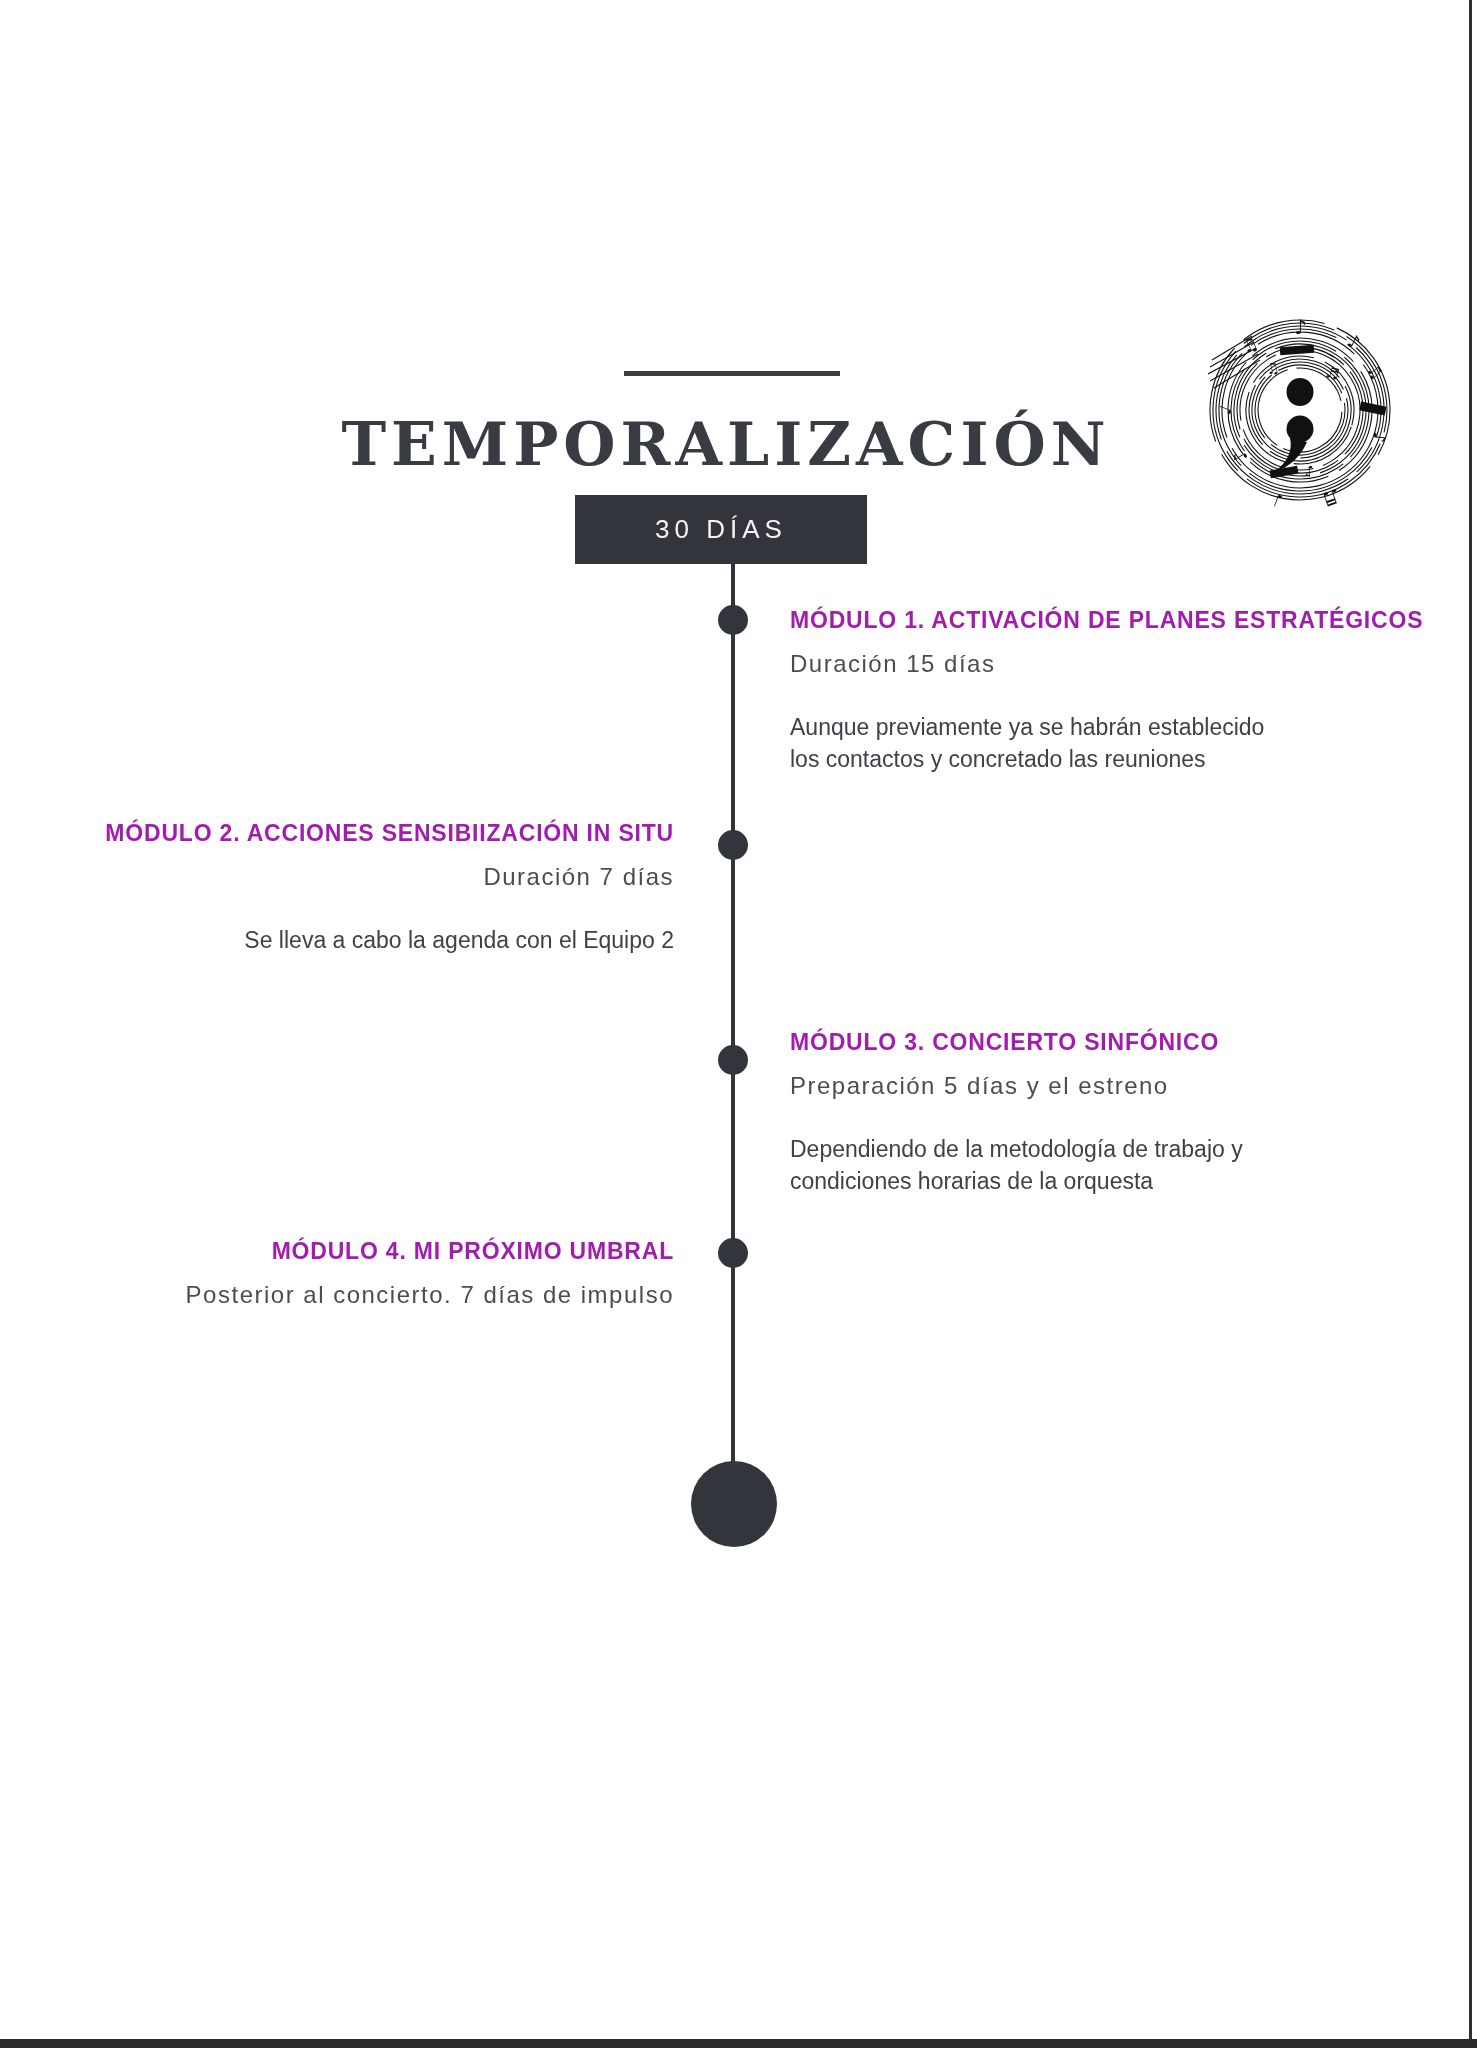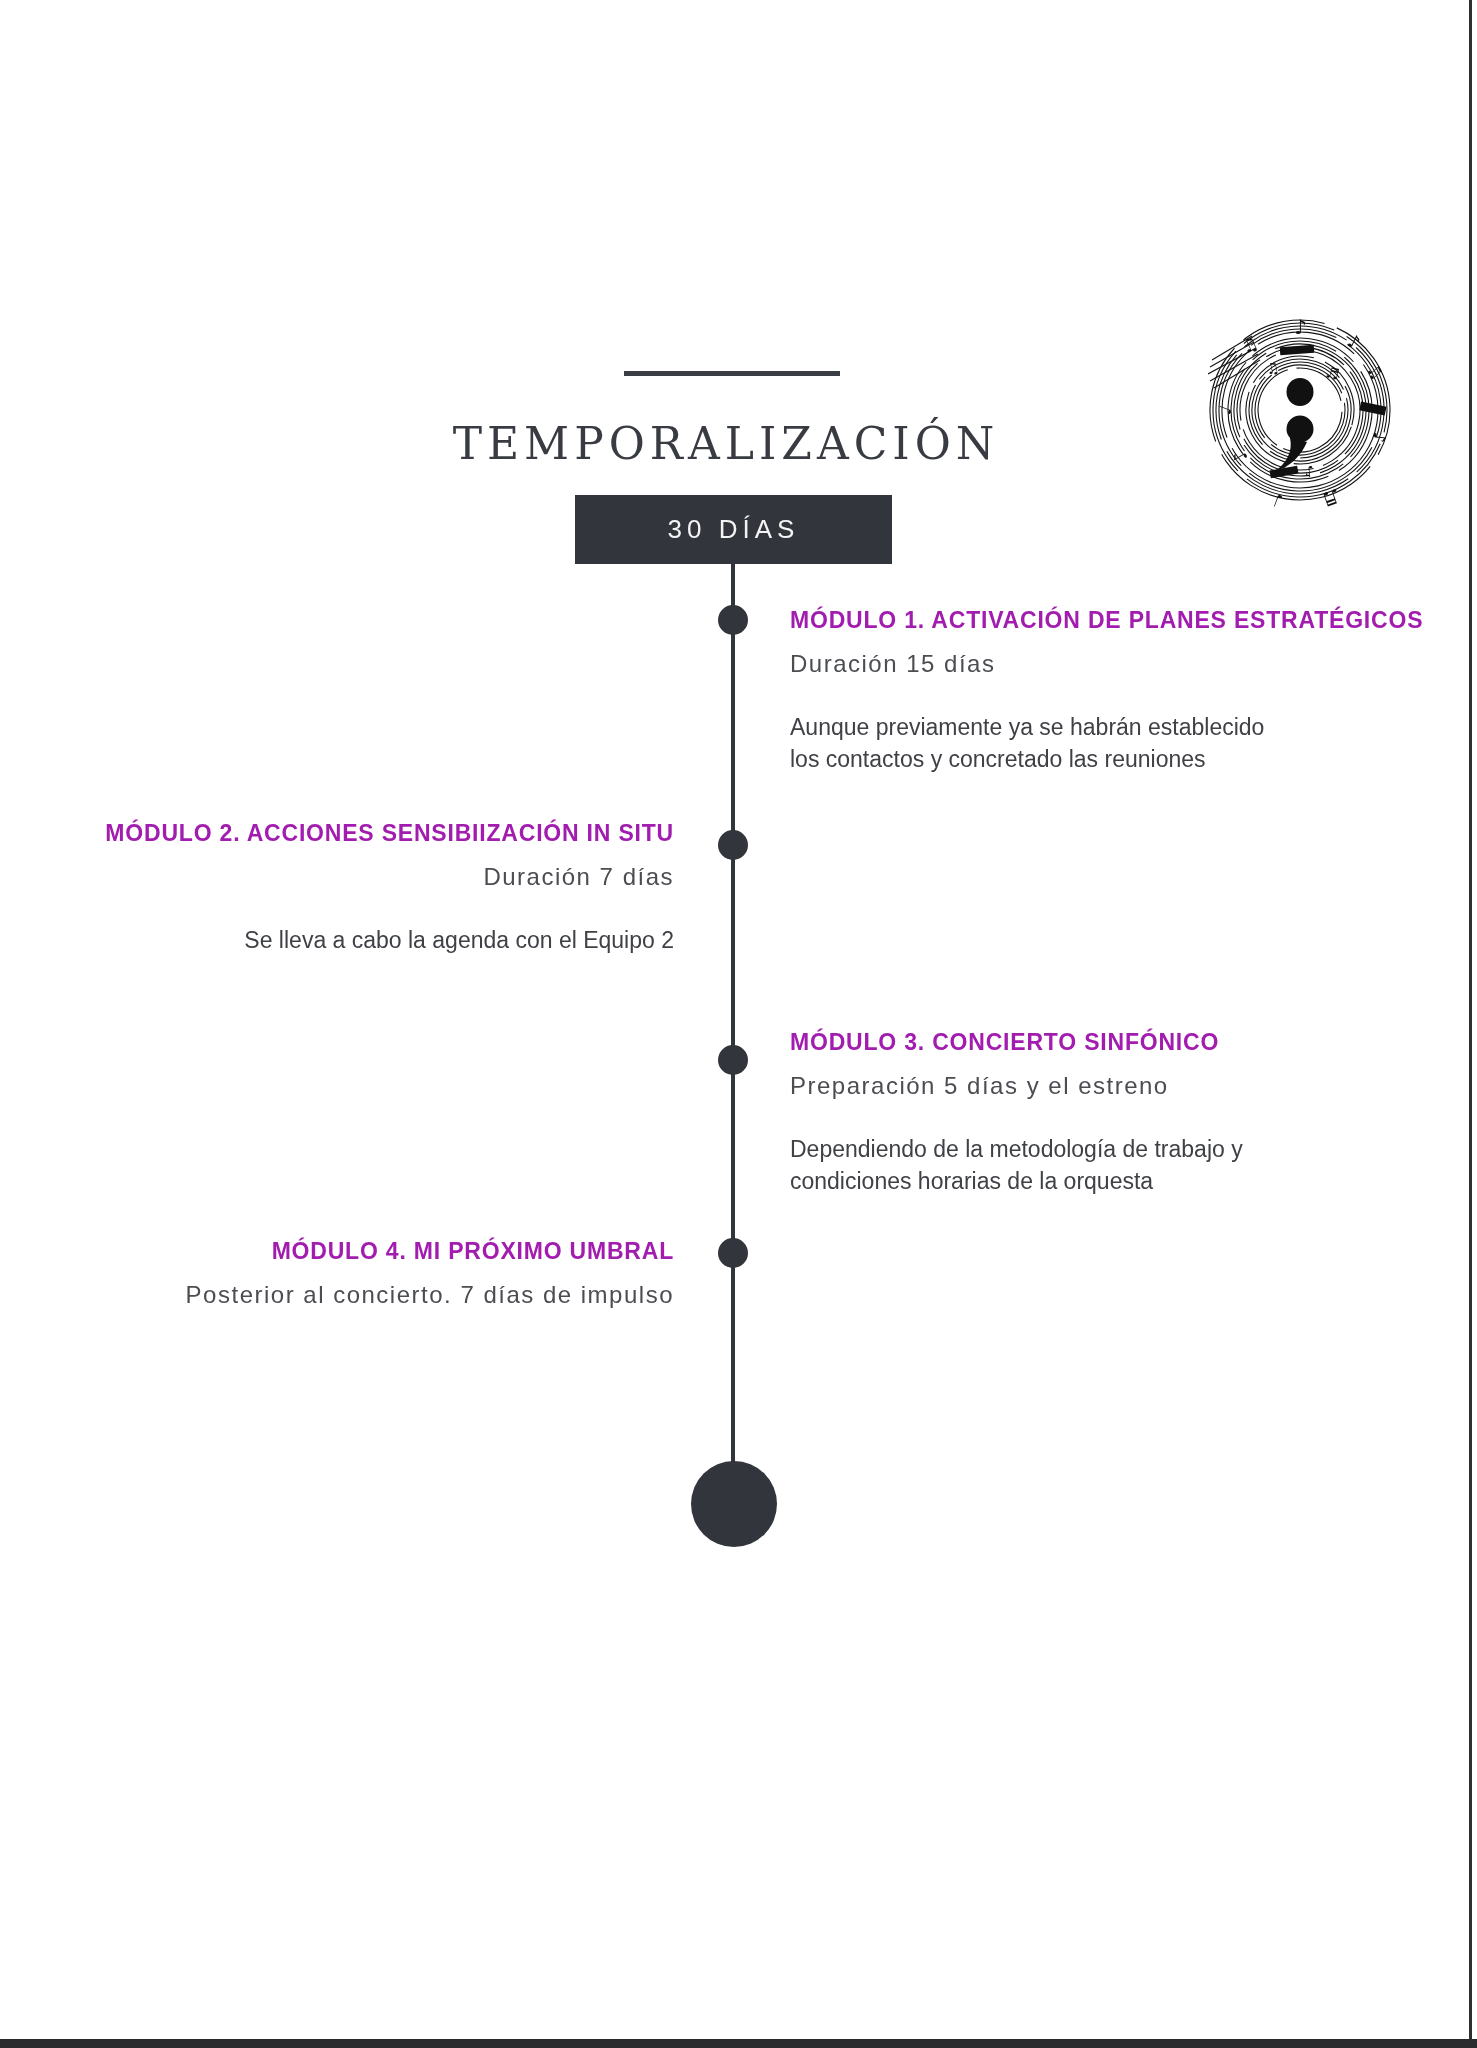--- a/index.html
+++ b/index.html
@@ -8,25 +8,25 @@
   #page {
     position:relative; width:1477px; height:2048px;
     background:#ffffff; overflow:hidden;
   }
   .abs { position:absolute; }
 
   
   .topline { left:624px; top:371px; width:216px; height:5px; background:#3a3d43; }
   .title {
     left:326px; top:413px; width:800px; text-align:center;
-    font-family:"DejaVu Serif", serif; font-weight:400; font-size:44px; line-height:62px;
+    font-family:"DejaVu Serif", serif; font-weight:700; font-size:60px; line-height:62px;
     letter-spacing:5px; color:#383b42; white-space:nowrap;
   }
   .badge {
-    left:575px; top:495px; width:317px; height:69px; background:#32353b;
+    left:575px; top:495px; width:292px; height:69px; background:#32353b;
     display:flex; align-items:center; justify-content:center;
   }
   .badge-label {
     color:#f4f4f4; font-size:26px; letter-spacing:5px; white-space:nowrap;
   }
 
   
   .vline { left:731px; top:564px; width:4px; height:899px; background:#32353b; }
   .dot { width:30px; height:30px; border-radius:50%; background:#32353b; }
   .dot-1 { left:718px; top:605px; }

